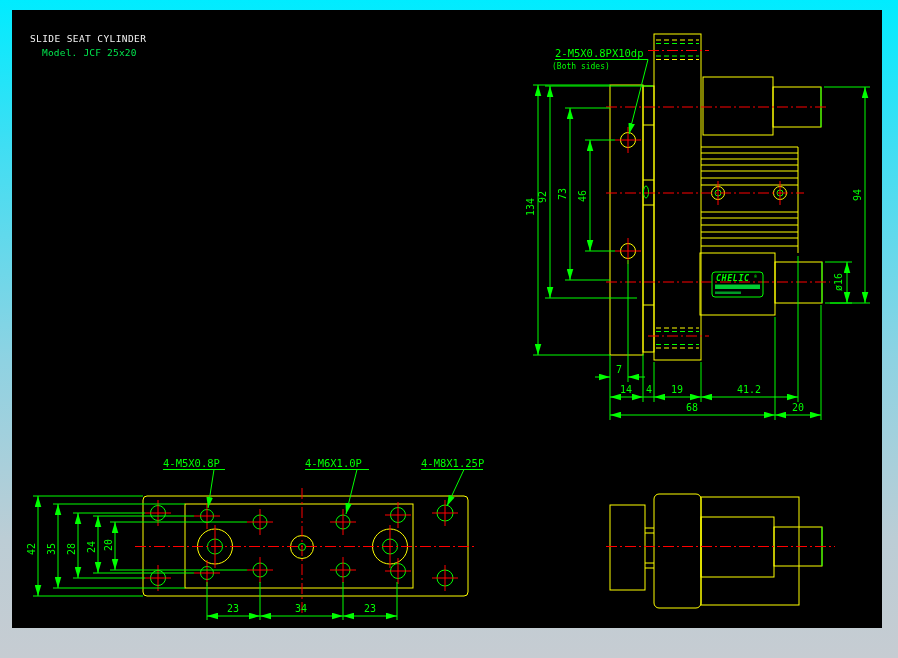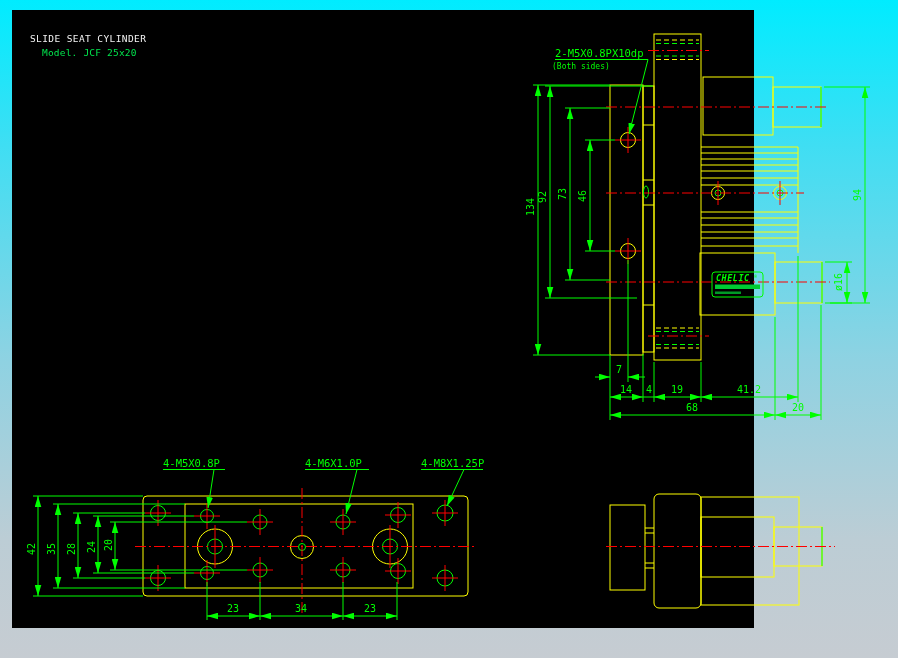--- a/index.html
+++ b/index.html
@@ -2,21 +2,21 @@
 <html><head>
 <meta charset="utf-8">
 <style>
   html,body{margin:0;padding:0;}
   body{
     width:898px;height:658px;position:relative;overflow:hidden;
     background:linear-gradient(180deg,#00ecff 0%,#3fdef3 22%,#8fd2e2 55%,#bccdd5 82%,#c6ccd2 100%);
     font-family:"DejaVu Sans Mono",monospace;
   }
   .canvas{
-    position:absolute;left:12px;top:10px;width:742px;height:618px;background:#000000;
+    position:absolute;left:12px;top:10px;width:870px;height:618px;background:#000000;
   }
   svg{display:block}
   svg text{font-family:"DejaVu Sans Mono",monospace;}
   .yl{stroke:#ffff00;stroke-width:1;fill:none}
   .gn{stroke:#00ff00;stroke-width:1;fill:none}
   .rd{stroke:#ff0000;stroke-width:1;fill:none}
   .cl{stroke-dasharray:11 3 2 3}
   .hid{stroke-dasharray:5 3}
   .ttl{fill:#f2f2f2;font-size:9.5px;letter-spacing:.4px}
   .mdl{fill:#00e64d;font-size:9.5px;letter-spacing:.2px}

